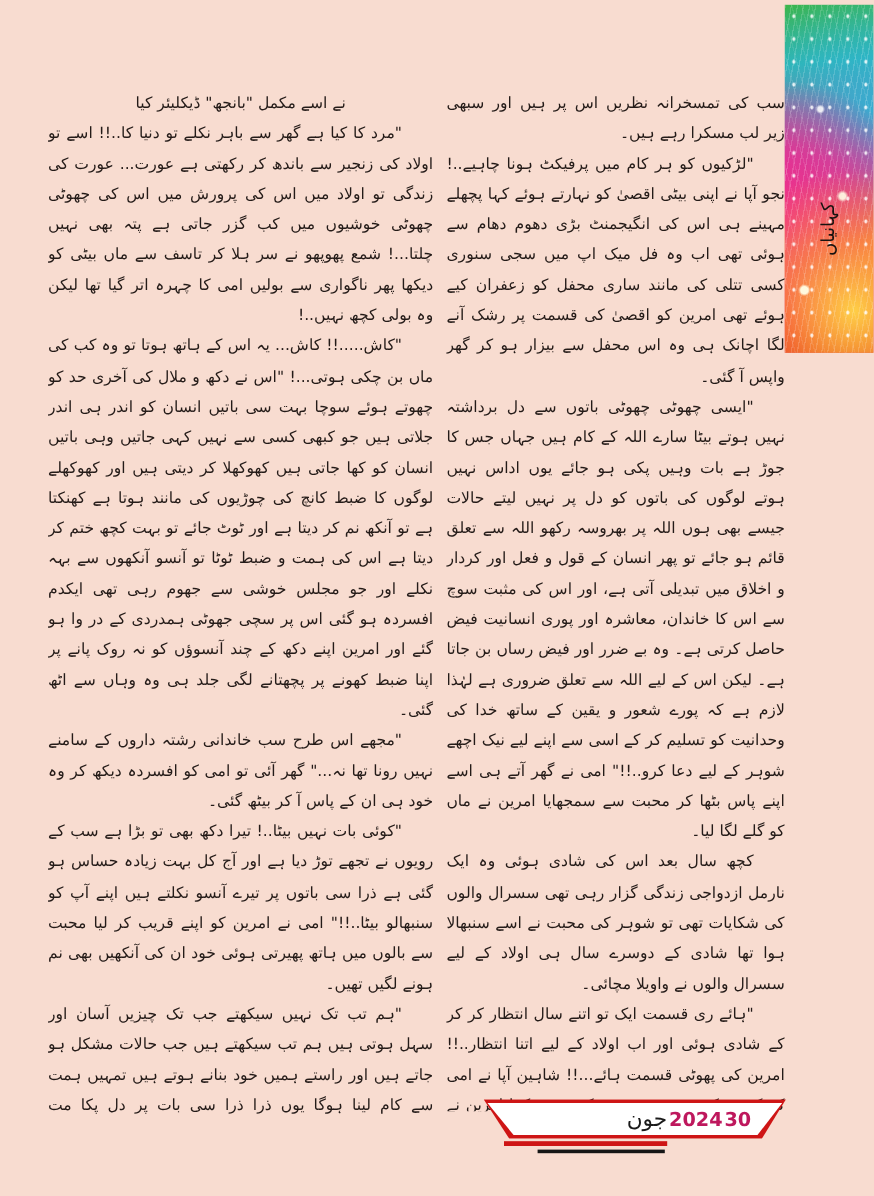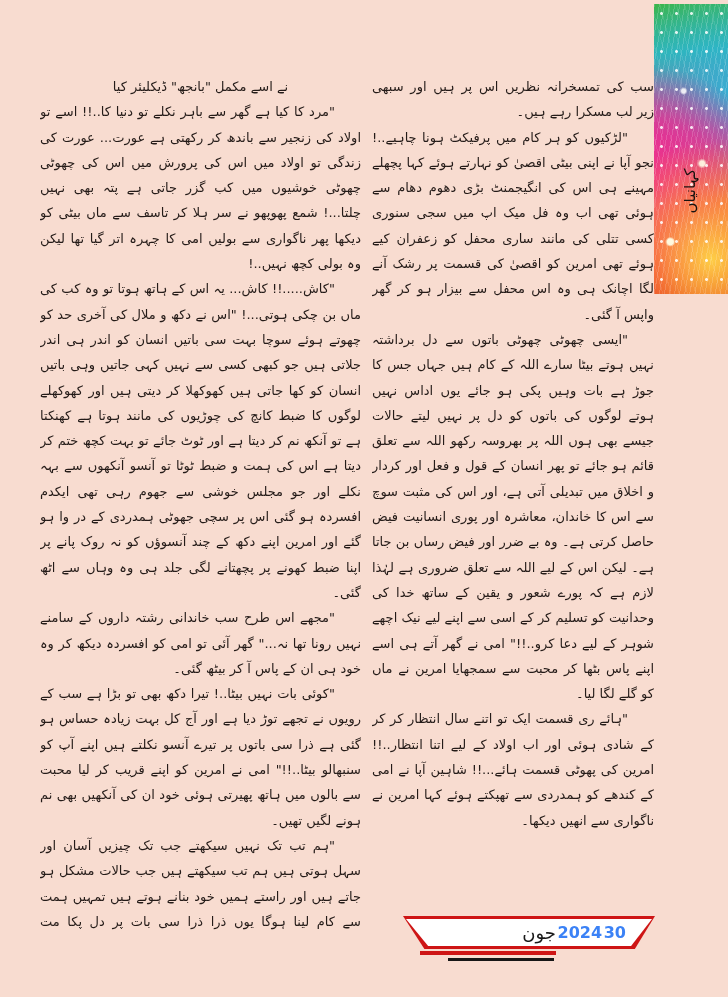--- a/index.html
+++ b/index.html
@@ -88,21 +88,21 @@
     display: flex;
     direction: rtl;
     align-items: center;
     justify-content: space-between;
     padding: 0 26px 0 24px;
     box-sizing: border-box;
   }
   .footer-num {
     font-weight: bold;
     font-size: 16px;
-    color: #3b82f6;
+    color: #be185d;
     font-family: "DejaVu Sans", sans-serif;
   }
   .footer-month {
     font-size: 18px;
     color: #1a1a1a;
     direction: rtl;
   }
   .footer-mag {
     font-size: 11.5px;
     color: #c41212;
@@ -127,20 +127,21 @@
 <body>
 
 <div class="gradient-panel"></div>
 
 <div class="side-label">کہانیاں</div>
 
 <div class="col col-first" dir="rtl">
   <p class="para">سب کی تمسخرانہ نظریں اس پر ہیں اور سبھی زیر لب مسکرا رہے ہیں۔</p>
   <p class="para indent">"لڑکیوں کو ہر کام میں پرفیکٹ ہونا چاہیے..! نجو آپا نے اپنی بیٹی اقصیٰ کو نہارتے ہوئے کہا پچھلے مہینے ہی اس کی انگیجمنٹ بڑی دھوم دھام سے ہوئی تھی اب وہ فل میک اپ میں سجی سنوری کسی تتلی کی مانند ساری محفل کو زعفران کیے ہوئے تھی امرین کو اقصیٰ کی قسمت پر رشک آنے لگا اچانک ہی وہ اس محفل سے بیزار ہو کر گھر واپس آ گئی۔</p>
   <p class="para indent">"ایسی چھوٹی چھوٹی باتوں سے دل برداشتہ نہیں ہوتے بیٹا سارے اللہ کے کام ہیں جہاں جس کا جوڑ ہے بات وہیں پکی ہو جائے یوں اداس نہیں ہوتے لوگوں کی باتوں کو دل پر نہیں لیتے حالات جیسے بھی ہوں اللہ پر بھروسہ رکھو اللہ سے تعلق قائم ہو جائے تو پھر انسان کے قول و فعل اور کردار و اخلاق میں تبدیلی آتی ہے، اور اس کی مثبت سوچ سے اس کا خاندان، معاشرہ اور پوری انسانیت فیض حاصل کرتی ہے۔ وہ بے ضرر اور فیض رساں بن جاتا ہے۔ لیکن اس کے لیے اللہ سے تعلق ضروری ہے لہٰذا لازم ہے کہ پورے شعور و یقین کے ساتھ خدا کی وحدانیت کو تسلیم کر کے اسی سے اپنے لیے نیک اچھے شوہر کے لیے دعا کرو..!!" امی نے گھر آتے ہی اسے اپنے پاس بٹھا کر محبت سے سمجھایا امرین نے ماں کو گلے لگا لیا۔</p>
+  <p class="para indent">کچھ سال بعد اس کی شادی ہوئی وہ ایک نارمل ازدواجی زندگی گزار رہی تھی سسرال والوں کی شکایات تھی تو شوہر کی محبت نے اسے سنبھالا ہوا تھا شادی کے دوسرے سال ہی اولاد کے لیے سسرال والوں نے واویلا مچائی۔</p>
   <p class="para indent">"ہائے ری قسمت ایک تو اتنے سال انتظار کر کر کے شادی ہوئی اور اب اولاد کے لیے اتنا انتظار..!! امرین کی پھوٹی قسمت ہائے...!! شاہین آپا نے امی کے کندھے کو ہمدردی سے تھپکتے ہوئے کہا امرین نے ناگواری سے انھیں دیکھا۔</p>
 
 </div>
 
 <div class="col col-second" dir="rtl">
   <p class="para continuation">نے اسے مکمل "بانجھ" ڈیکلیئر کیا</p>
   <p class="para indent">"مرد کا کیا ہے گھر سے باہر نکلے تو دنیا کا..!! اسے تو اولاد کی زنجیر سے باندھ کر رکھتی ہے عورت... عورت کی زندگی تو اولاد میں اس کی پرورش میں اس کی چھوٹی چھوٹی خوشیوں میں کب گزر جاتی ہے پتہ بھی نہیں چلتا...! شمع پھوپھو نے سر ہلا کر تاسف سے ماں بیٹی کو دیکھا پھر ناگواری سے بولیں امی کا چہرہ اتر گیا تھا لیکن وہ بولی کچھ نہیں..!</p>
   <p class="para indent">"کاش.....!! کاش... یہ اس کے ہاتھ ہوتا تو وہ کب کی ماں بن چکی ہوتی...! "اس نے دکھ و ملال کی آخری حد کو چھوتے ہوئے سوچا بہت سی باتیں انسان کو اندر ہی اندر جلاتی ہیں جو کبھی کسی سے نہیں کہی جاتیں وہی باتیں انسان کو کھا جاتی ہیں کھوکھلا کر دیتی ہیں اور کھوکھلے لوگوں کا ضبط کانچ کی چوڑیوں کی مانند ہوتا ہے کھنکتا ہے تو آنکھ نم کر دیتا ہے اور ٹوٹ جائے تو بہت کچھ ختم کر دیتا ہے اس کی ہمت و ضبط ٹوٹا تو آنسو آنکھوں سے بہہ نکلے اور جو مجلس خوشی سے جھوم رہی تھی ایکدم افسردہ ہو گئی اس پر سچی جھوٹی ہمدردی کے در وا ہو گئے اور امرین اپنے دکھ کے چند آنسوؤں کو نہ روک پانے پر اپنا ضبط کھونے پر پچھتانے لگی جلد ہی وہ وہاں سے اٹھ گئی۔</p>
   <p class="para indent">"مجھے اس طرح سب خاندانی رشتہ داروں کے سامنے نہیں رونا تھا نہ..." گھر آئی تو امی کو افسردہ دیکھ کر وہ خود ہی ان کے پاس آ کر بیٹھ گئی۔</p>
   <p class="para indent">"کوئی بات نہیں بیٹا..! تیرا دکھ بھی تو بڑا ہے سب کے رویوں نے تجھے توڑ دیا ہے اور آج کل بہت زیادہ حساس ہو گئی ہے ذرا سی باتوں پر تیرے آنسو نکلتے ہیں اپنے آپ کو سنبھالو بیٹا..!!" امی نے امرین کو اپنے قریب کر لیا محبت سے بالوں میں ہاتھ پھیرتی ہوئی خود ان کی آنکھیں بھی نم ہونے لگیں تھیں۔</p>

